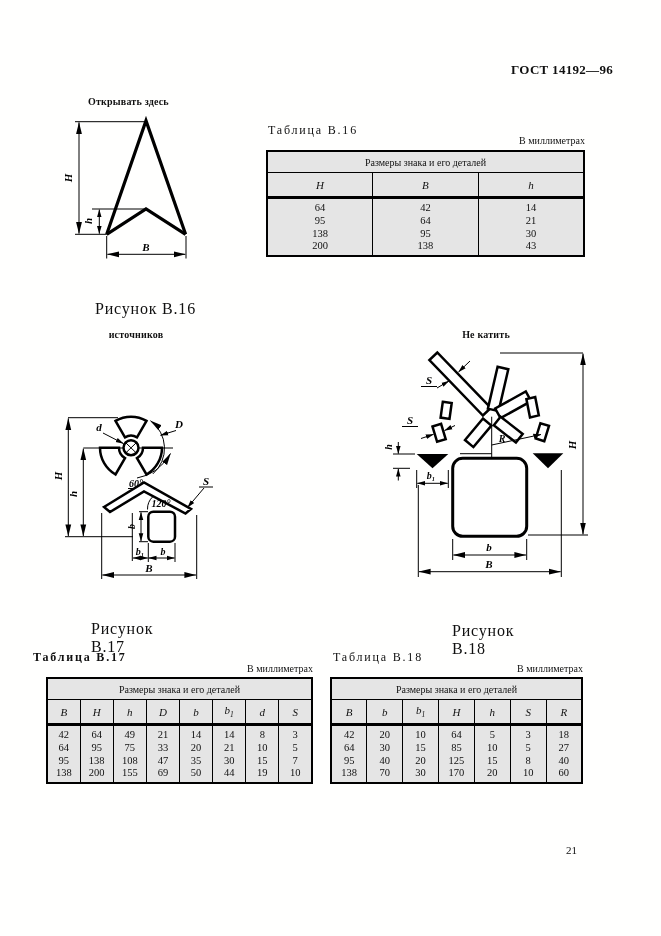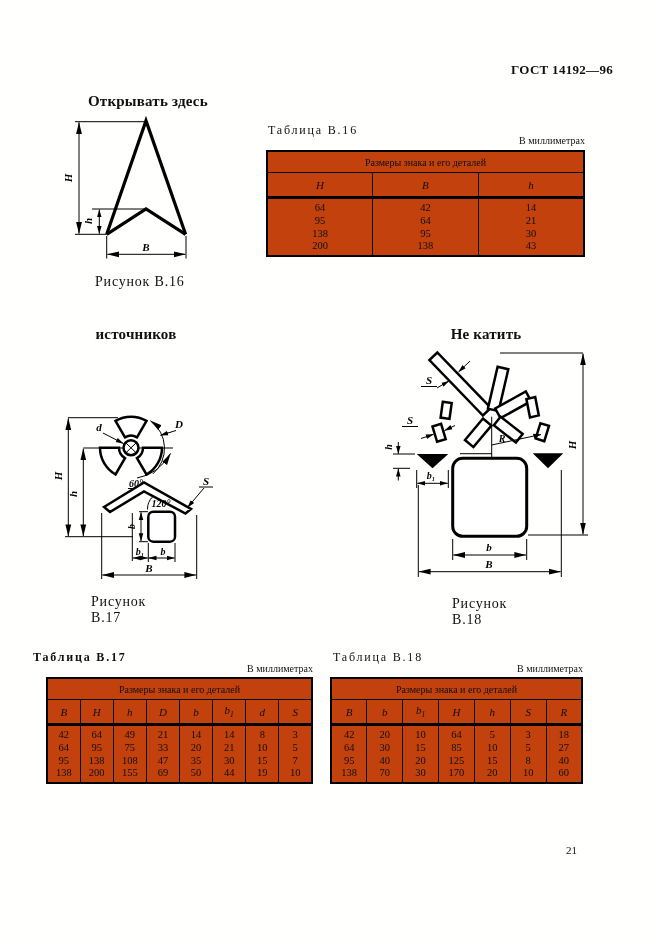--- a/index.html
+++ b/index.html
@@ -1,26 +1,26 @@
 <!DOCTYPE html>
 <html><head>
 <meta charset="utf-8">
 <style>
   html,body{margin:0;padding:0;background:#fff;}
   .page{position:relative;width:661px;height:936px;background:#fffffe;overflow:hidden;
         font-family:"Liberation Serif","DejaVu Serif",serif;color:#101010;padding-left:30px;}
   .abs{position:absolute;}
   .doc-num{font-weight:bold;font-size:13px;letter-spacing:0.3px;}
   .page-num{font-size:11px;}
-  .sign-title{font-weight:bold;font-size:15px;letter-spacing:0.2px;line-height:15.5px;}
+  .sign-title{font-weight:bold;font-size:10px;letter-spacing:0.2px;line-height:15.5px;}
   .center{text-align:center;}
-  .fig-caption{font-size:14px;letter-spacing:0.8px;}
+  .fig-caption{font-size:16px;letter-spacing:0.8px;margin-top:26px;}
   .tbl-label{font-size:12px;letter-spacing:1.8px;}
   .units{font-size:10px;text-align:right;}
-  table.gost{border-collapse:collapse;table-layout:fixed;background:#c2410c;border:2px solid #000;}
+  table.gost{border-collapse:collapse;table-layout:fixed;background:#e5e5e5;border:2px solid #000;}
   table.gost th,table.gost td{border-left:1px solid #000;border-right:1px solid #000;
       text-align:center;padding:0;font-weight:normal;}
   table.gost tr.span th{border-bottom:1px solid #000;height:20px;font-size:10px;font-weight:normal;}
   table.gost tr.cols th{border-bottom:3px solid #000;height:23px;font-size:11px;font-style:italic;}
   table.gost tbody td{font-size:10.5px;line-height:12.8px;vertical-align:top;}
   table.gost tbody tr:first-child td{padding-top:3px;}
   table.gost tbody tr:last-child td{padding-bottom:2px;}
   sub{font-size:7.5px;}
   
   .sym{fill:none;stroke:#000;stroke-width:3.2;stroke-linejoin:miter;}

